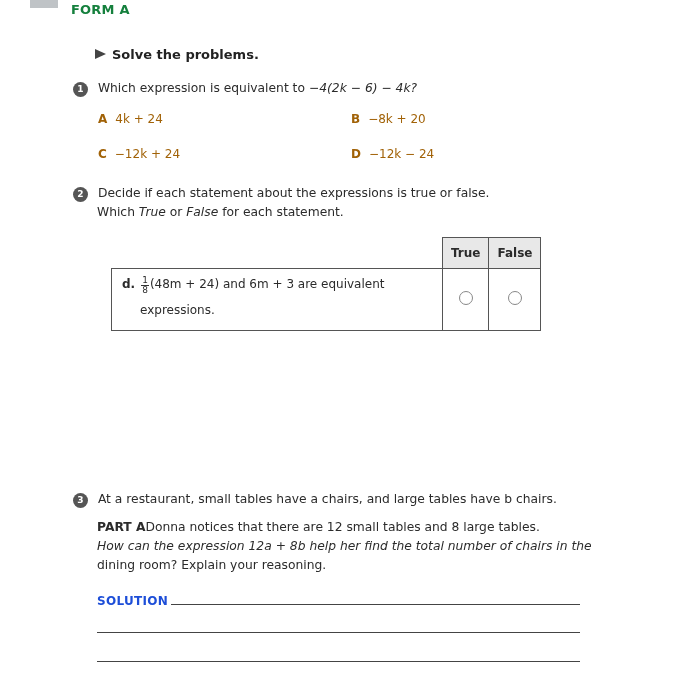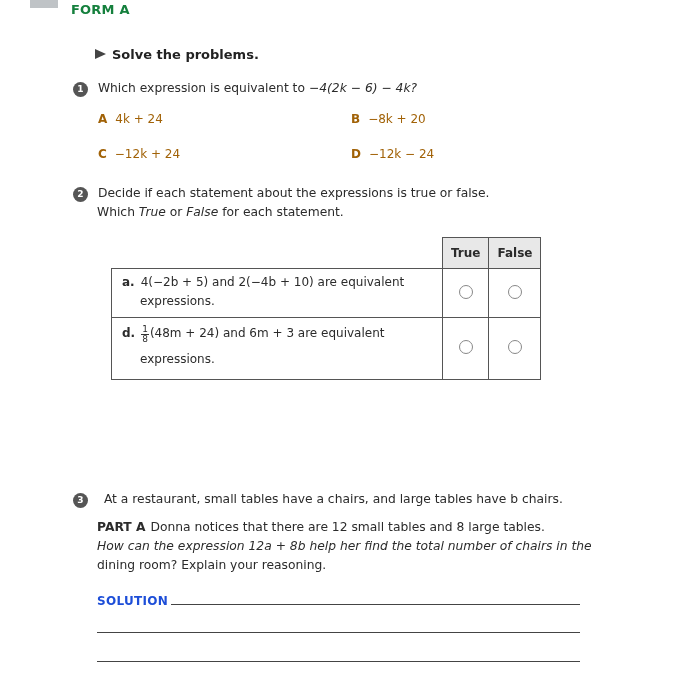--- a/index.html
+++ b/index.html
@@ -57,39 +57,34 @@
   <span>Which </span><i>True</i><span> or </span><i>False</i><span> for each statement.</span>
 </div>
 
 <table class="tf">
   <tbody>
       <tr>
     <th class="blank"></th>
     <th>True</th>
     <th>False</th>
   </tr>
-  <tr style="height:46px;">
-    <td class="stmt"><span class="lab">a.</span><span>4(−2b + 5) and 2(−4b + 10) are equivalent</span><br><span class="cont">expressions.</span></td>
-    <td class="radio"><span class="circ"></span></td>
-    <td class="radio"><span class="circ"></span></td>
-  </tr>
   <tr style="height:62px;">
     <td class="stmt" style="line-height:26px; padding-top:2px;"><span class="lab">d.</span><span class="frac"><span class="top">1</span><span>8</span></span><span>(48m + 24) and 6m + 3 are equivalent</span><br><span class="cont">expressions.</span></td>
     <td class="radio"><span class="circ"></span></td>
     <td class="radio"><span class="circ"></span></td>
   </tr>
 </tbody>
   </table>
 
 <div class="abs q" style="left:73px; top:492px;">
   <span class="num">3</span>
-  <span style="margin-left:12px;">At a restaurant, small tables have a chairs, and large tables have b chairs.</span>
+  <span style="margin-left:6px;">At a restaurant, small tables have a chairs, and large tables have b chairs.</span>
 </div>
 <div class="abs q" style="left:97px; top:520px;">
-  <b style="margin-right:5px;">PART A</b><span>Donna notices that there are 12 small tables and 8 large tables.</span>
+  <b style="">PART A</b><span>Donna notices that there are 12 small tables and 8 large tables.</span>
 </div>
 <div class="abs q" style="left:97px; top:539px;font-style:italic;">How can the expression 12a + 8b help her find the total number of chairs in the</div>
 <div class="abs q" style="left:97px; top:558px;">dining room? Explain your reasoning.</div>
 
 <div class="abs sol-label" style="left:97px; top:594px;">SOLUTION</div>
 <div class="line" style="left:171px; top:604px; width:409px;"></div>
 <div class="line" style="left:97px; top:632px; width:483px;"></div>
 <div class="line" style="left:97px; top:661px; width:483px;"></div>
 
 </body></html>

